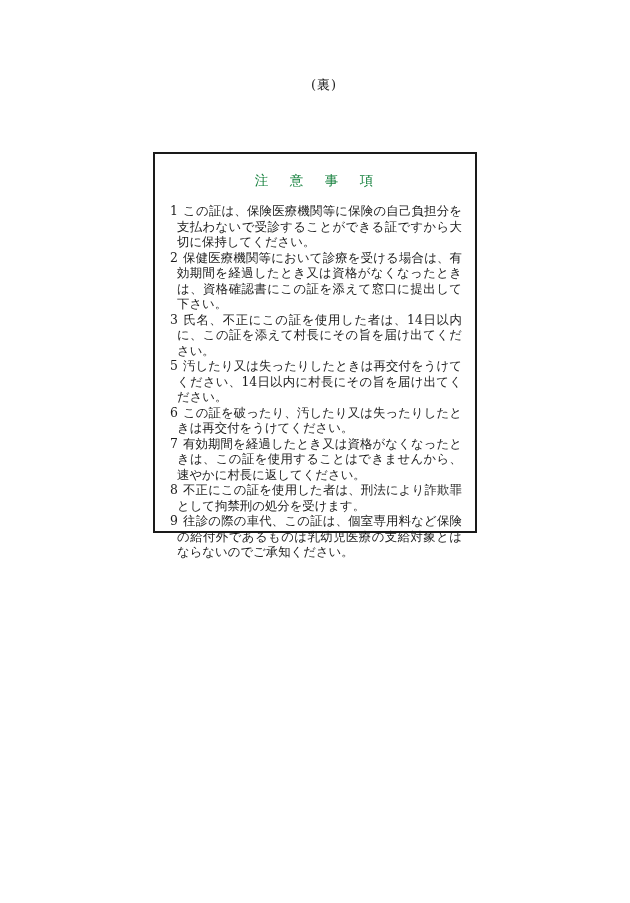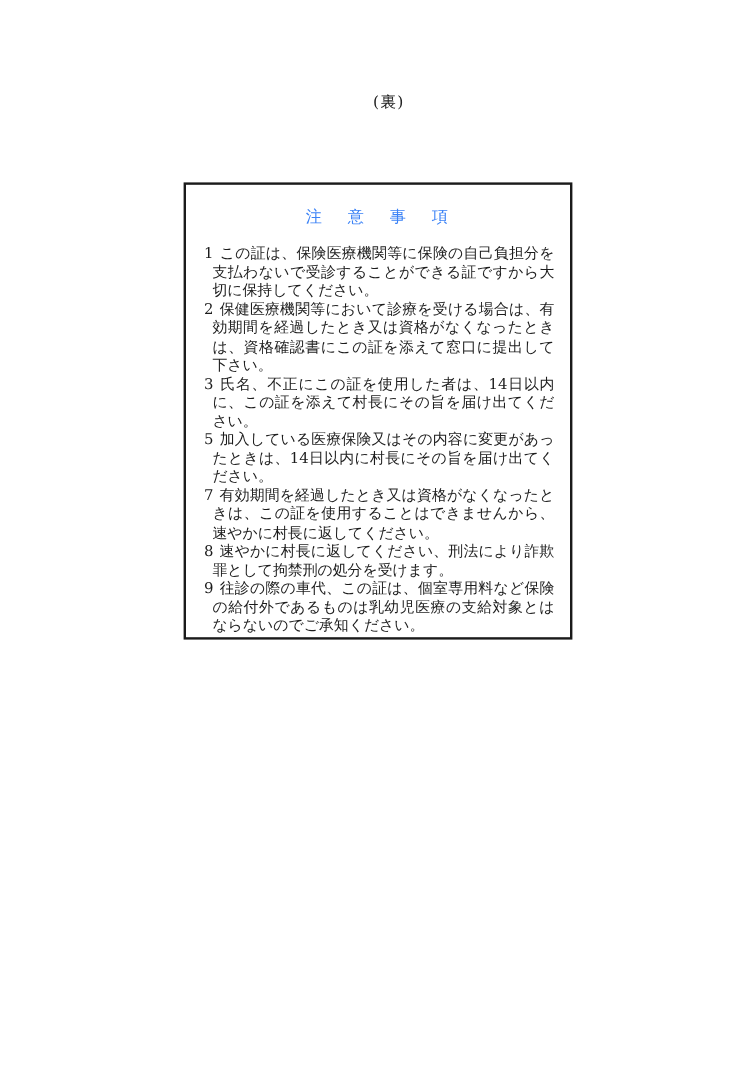--- a/index.html
+++ b/index.html
@@ -31,21 +31,21 @@
     width: 324px;
     height: 381px;
     border: 2px solid #1a1a1a;
     background: #ffffff;
     padding: 16px 13px 0 15px;
   }
   .notice-title {
     text-align: center;
     font-size: 13.5px;
     letter-spacing: 4px;
-    color: #3b82f6;
+    color: #15803d;
     margin-top: 2px;
     margin-bottom: 13px;
     white-space: pre;
   }
   .notice-list {
     font-size: 12.4px;
     line-height: 15.5px;
   }
   .item {
     padding-left: 7px;
@@ -65,20 +65,21 @@
 
   <div class="side-label">(裏)</div>
 
   <div class="notice-box">
     <div class="notice-title">注　意　事　項</div>
 
     <div class="notice-list" id="notice-list">
         <div class="item"><span class="num">1</span><span class="txt">この証は、保険医療機関等に保険の自己負担分を支払わないで受診することができる証ですから大切に保持してください。</span></div>
         <div class="item"><span class="num">2</span><span class="txt">保健医療機関等において診療を受ける場合は、有効期間を経過したとき又は資格がなくなったときは、資格確認書にこの証を添えて窓口に提出して下さい。</span></div>
         <div class="item"><span class="num">3</span><span class="txt">氏名、不正にこの証を使用した者は、14日以内に、この証を添えて村長にその旨を届け出てください。</span></div>
-        <div class="item"><span class="num">5</span><span class="txt">加入している医療保険又はその内容に変更があったときは、14日以内に村長にその旨を届け出てください。</span></div>
+        <div class="item"><span class="num">5</span><span class="txt">汚したり又は失ったりしたときは再交付をうけてください、14日以内に村長にその旨を届け出てください。</span></div>
+        <div class="item"><span class="num">6</span><span class="txt">この証を破ったり、汚したり又は失ったりしたときは再交付をうけてください。</span></div>
         <div class="item"><span class="num">7</span><span class="txt">有効期間を経過したとき又は資格がなくなったときは、この証を使用することはできませんから、速やかに村長に返してください。</span></div>
-        <div class="item"><span class="num">8</span><span class="txt">速やかに村長に返してください、刑法により詐欺罪として拘禁刑の処分を受けます。</span></div>
+        <div class="item"><span class="num">8</span><span class="txt">不正にこの証を使用した者は、刑法により詐欺罪として拘禁刑の処分を受けます。</span></div>
         <div class="item"><span class="num">9</span><span class="txt">往診の際の車代、この証は、個室専用料など保険の給付外であるものは乳幼児医療の支給対象とはならないのでご承知ください。</span></div>
       </div>
   </div>
 
 </div>
 
 </body></html>

